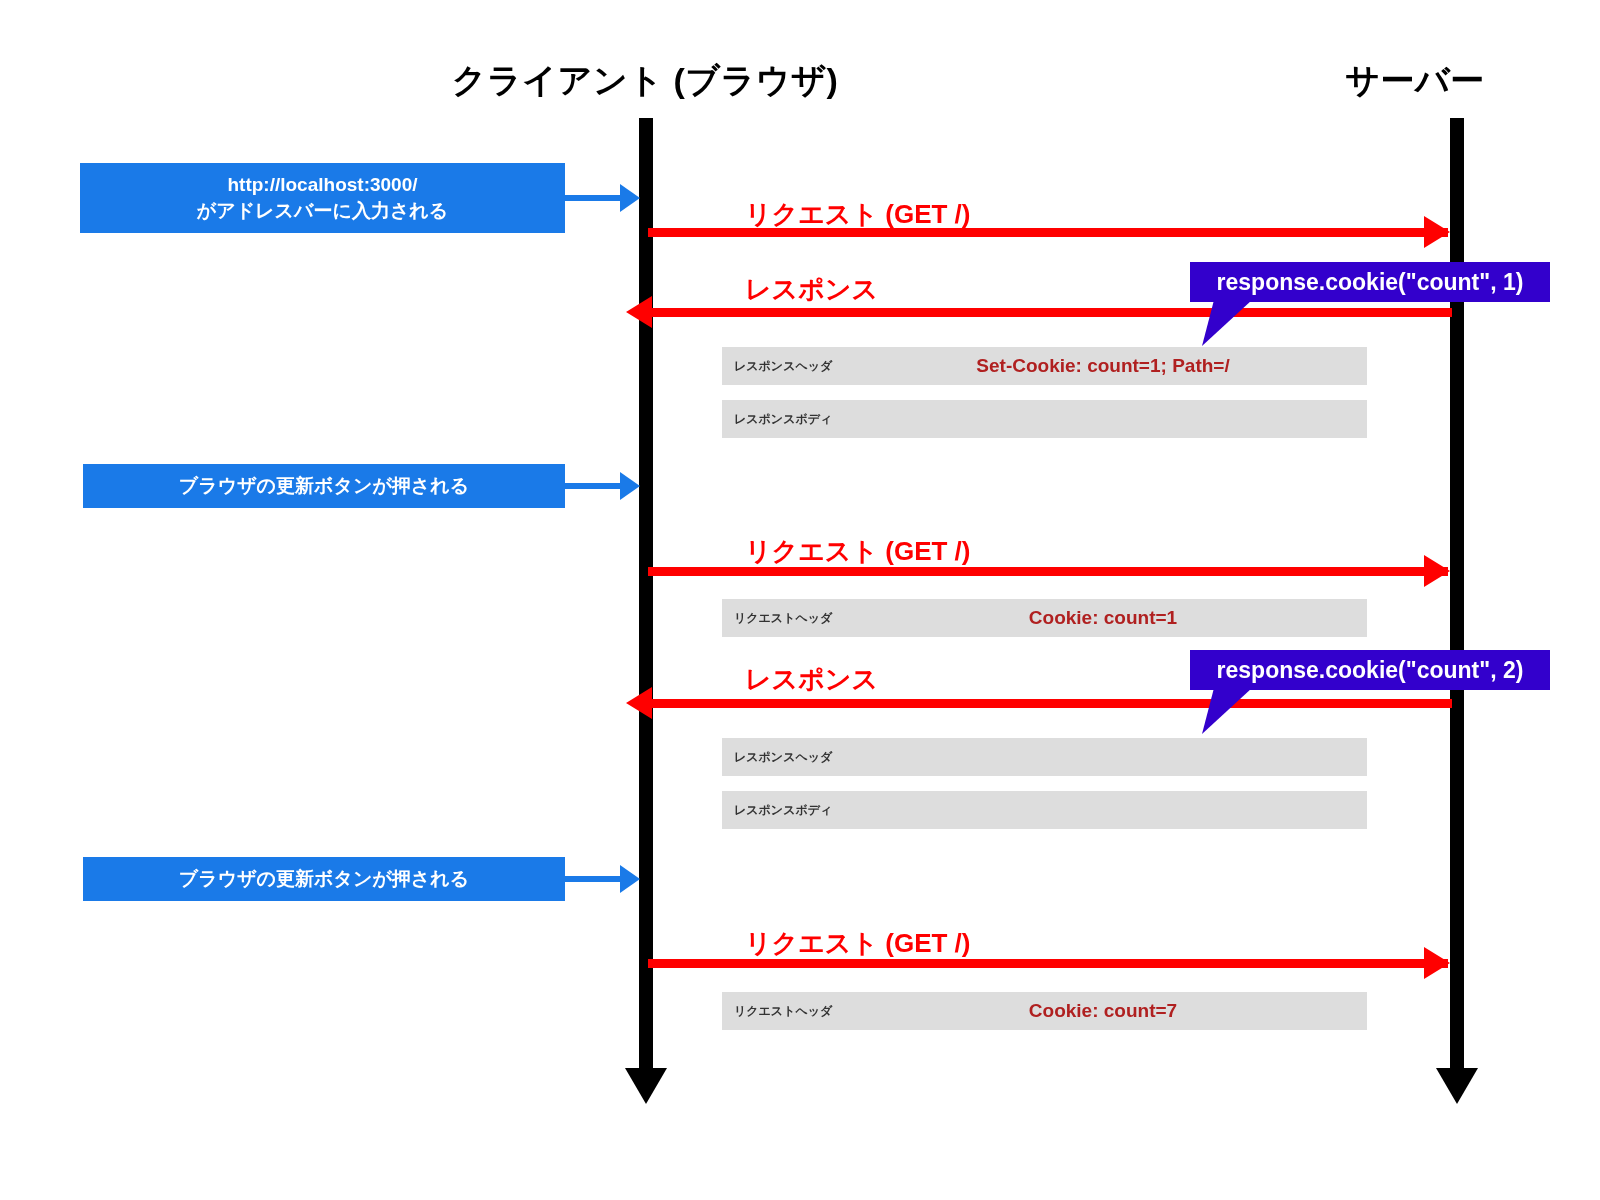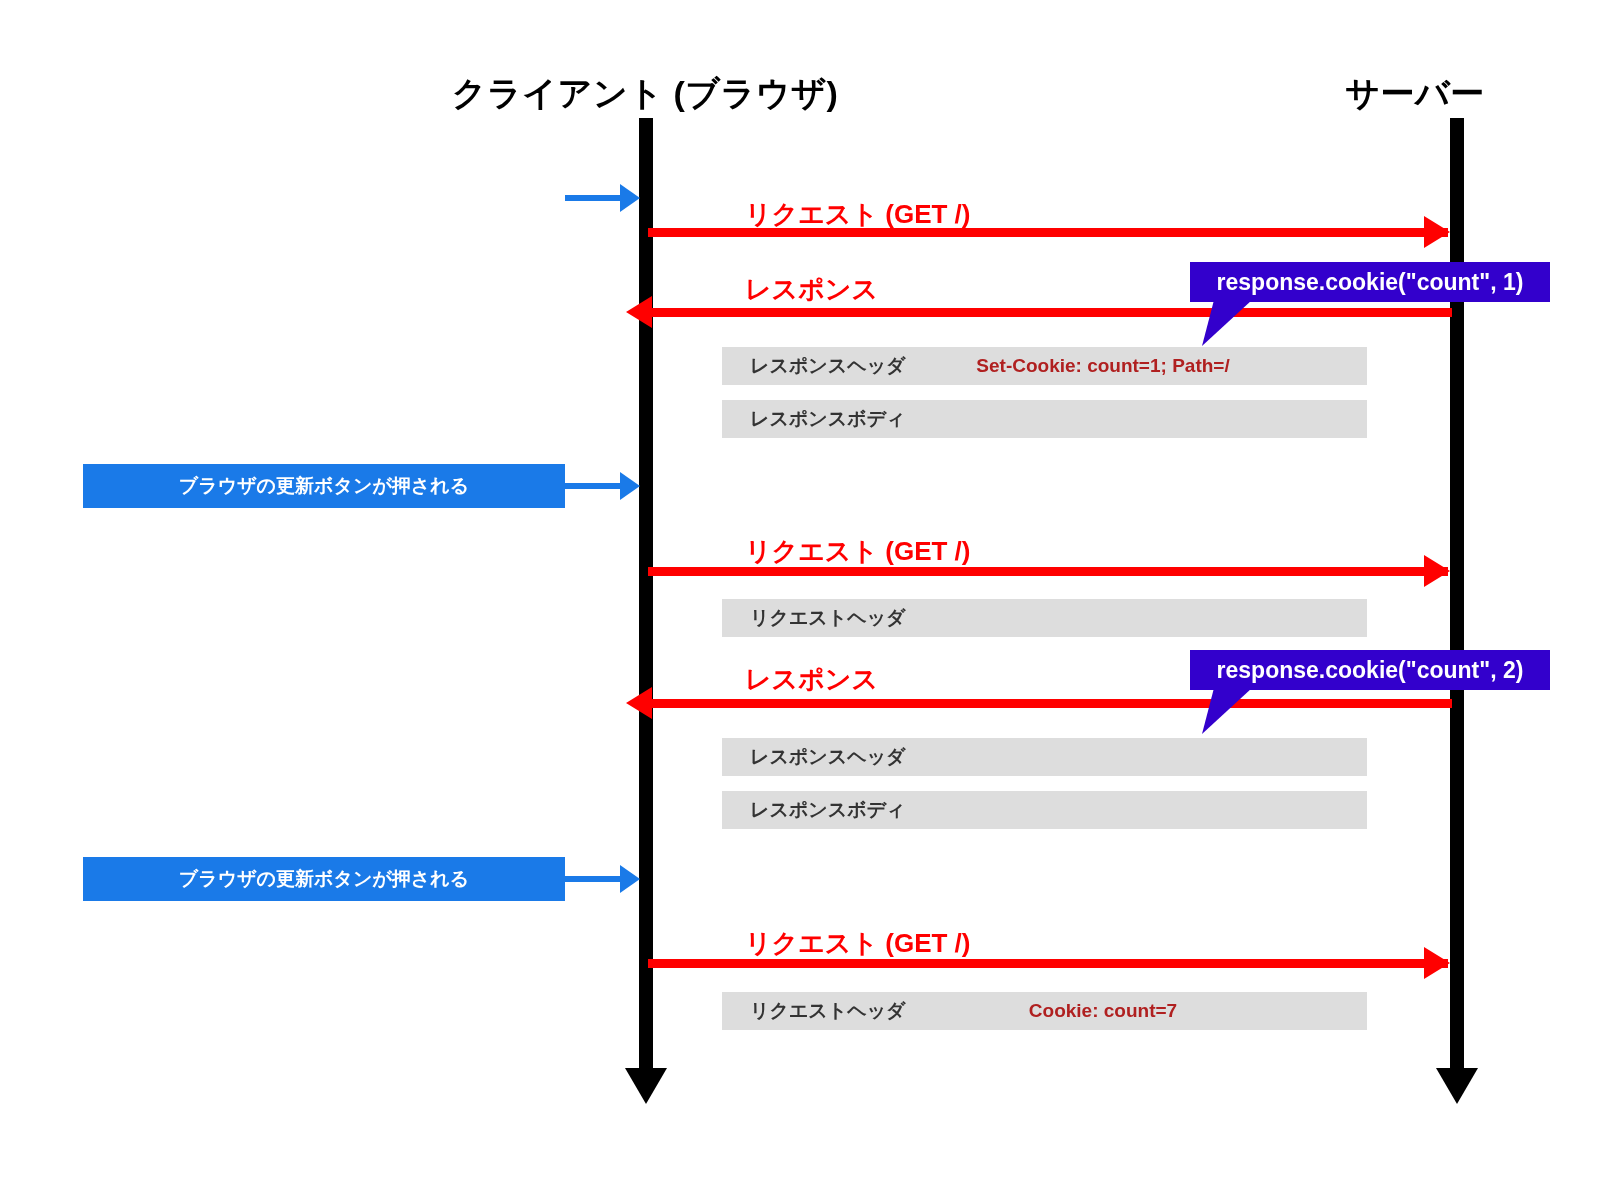--- a/index.html
+++ b/index.html
@@ -20,21 +20,20 @@
 
   
   .lifeline-title {
     position: absolute;
     font-weight: bold;
     font-size: 34px;
     color: #000000;
     white-space: nowrap;
     text-align: center;
     letter-spacing: 0.5px;
-    margin-top: 13px;
   }
 
   
   .lifeline {
     position: absolute;
     width: 14px;
     background: #000000;
   }
   .lifeline-arrow {
     position: absolute;
@@ -106,24 +105,24 @@
 
   
   .detail-row {
     position: absolute;
     background: #dddddd;
     height: 38px;
     display: flex;
     align-items: center;
   }
   .detail-key {
-    font-size: 19px;
+    font-size: 12px;
     font-weight: bold;
     color: #333333;
-    padding-left: 28px;
+    padding-left: 12px;
     width: 190px;
     box-sizing: border-box;
     white-space: nowrap;
   }
   .detail-val {
     flex: 1;
     text-align: center;
     font-size: 19px;
     font-weight: bold;
     color: #b02020;
@@ -154,20 +153,24 @@
 
   <div class="lifeline-title" style="left:420px; top:58px; width:450px;">クライアント (ブラウザ)</div>
   <div class="lifeline-title" style="left:1280px; top:58px; width:270px;">サーバー</div>
 
   <div class="lifeline" style="left:639px; top:118px; height:955px;"></div>
   <div class="lifeline-arrow" style="left:625px; top:1068px;"></div>
 
   <div class="lifeline" style="left:1450px; top:118px; height:955px;"></div>
   <div class="lifeline-arrow" style="left:1436px; top:1068px;"></div>
 
+  <div class="event-box" style="left:80px; top:163px; width:485px; height:70px; flex-direction:column;">
+    <span>http://localhost:3000/</span>
+    <span>がアドレスバーに入力される</span>
+  </div>
   <div class="event-arrow-line" style="left:565px; top:195px; width:60px;"></div>
   <div class="event-arrow-head" style="left:620px; top:184px;"></div>
 
   <div class="msg-label" style="left:745px; top:197px; width:700px;">リクエスト (GET /)</div>
   <div class="msg-line" style="left:648px; top:228px; width:800px;"></div>
   <div class="msg-head-right" style="left:1424px; top:216px;"></div>
 
   <div class="msg-label" style="left:745px; top:272px; width:700px;">レスポンス</div>
   <div class="msg-line" style="left:652px; top:308px; width:800px;"></div>
   <div class="msg-head-left" style="left:626px; top:296px;"></div>
@@ -190,20 +193,21 @@
   </div>
   <div class="event-arrow-line" style="left:565px; top:483px; width:60px;"></div>
   <div class="event-arrow-head" style="left:620px; top:472px;"></div>
 
   <div class="msg-label" style="left:745px; top:534px; width:700px;">リクエスト (GET /)</div>
   <div class="msg-line" style="left:648px; top:567px; width:800px;"></div>
   <div class="msg-head-right" style="left:1424px; top:555px;"></div>
 
   <div class="detail-row" style="left:722px; top:599px; width:645px;">
     <div class="detail-key">リクエストヘッダ</div>
+    <div class="detail-val">Cookie: count=1</div>
   </div>
 
   <div class="msg-label" style="left:745px; top:662px; width:700px;">レスポンス</div>
   <div class="msg-line" style="left:652px; top:699px; width:800px;"></div>
   <div class="msg-head-left" style="left:626px; top:687px;"></div>
 
   <div class="callout" style="left:1190px; top:650px; width:360px; height:40px;">response.cookie("count", 2)</div>
   <svg style="position:absolute; left:1190px; top:688px; width:90px; height:50px;">
     <polygon points="24,0 62,0 12,46" fill="#3300cc"></polygon>
   </svg>

